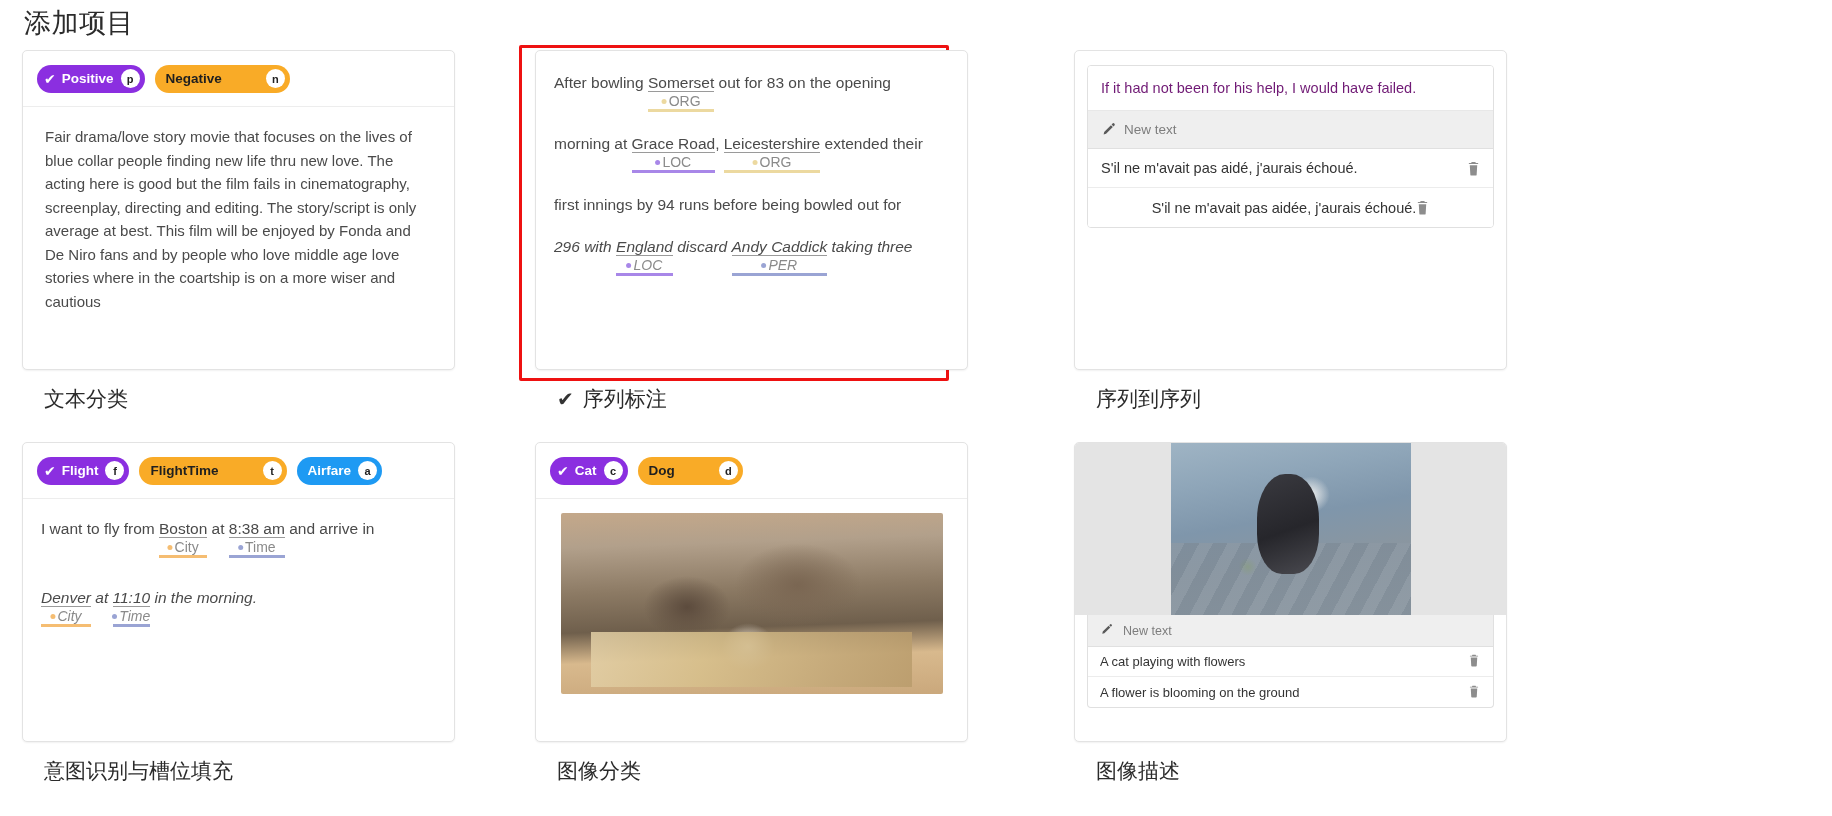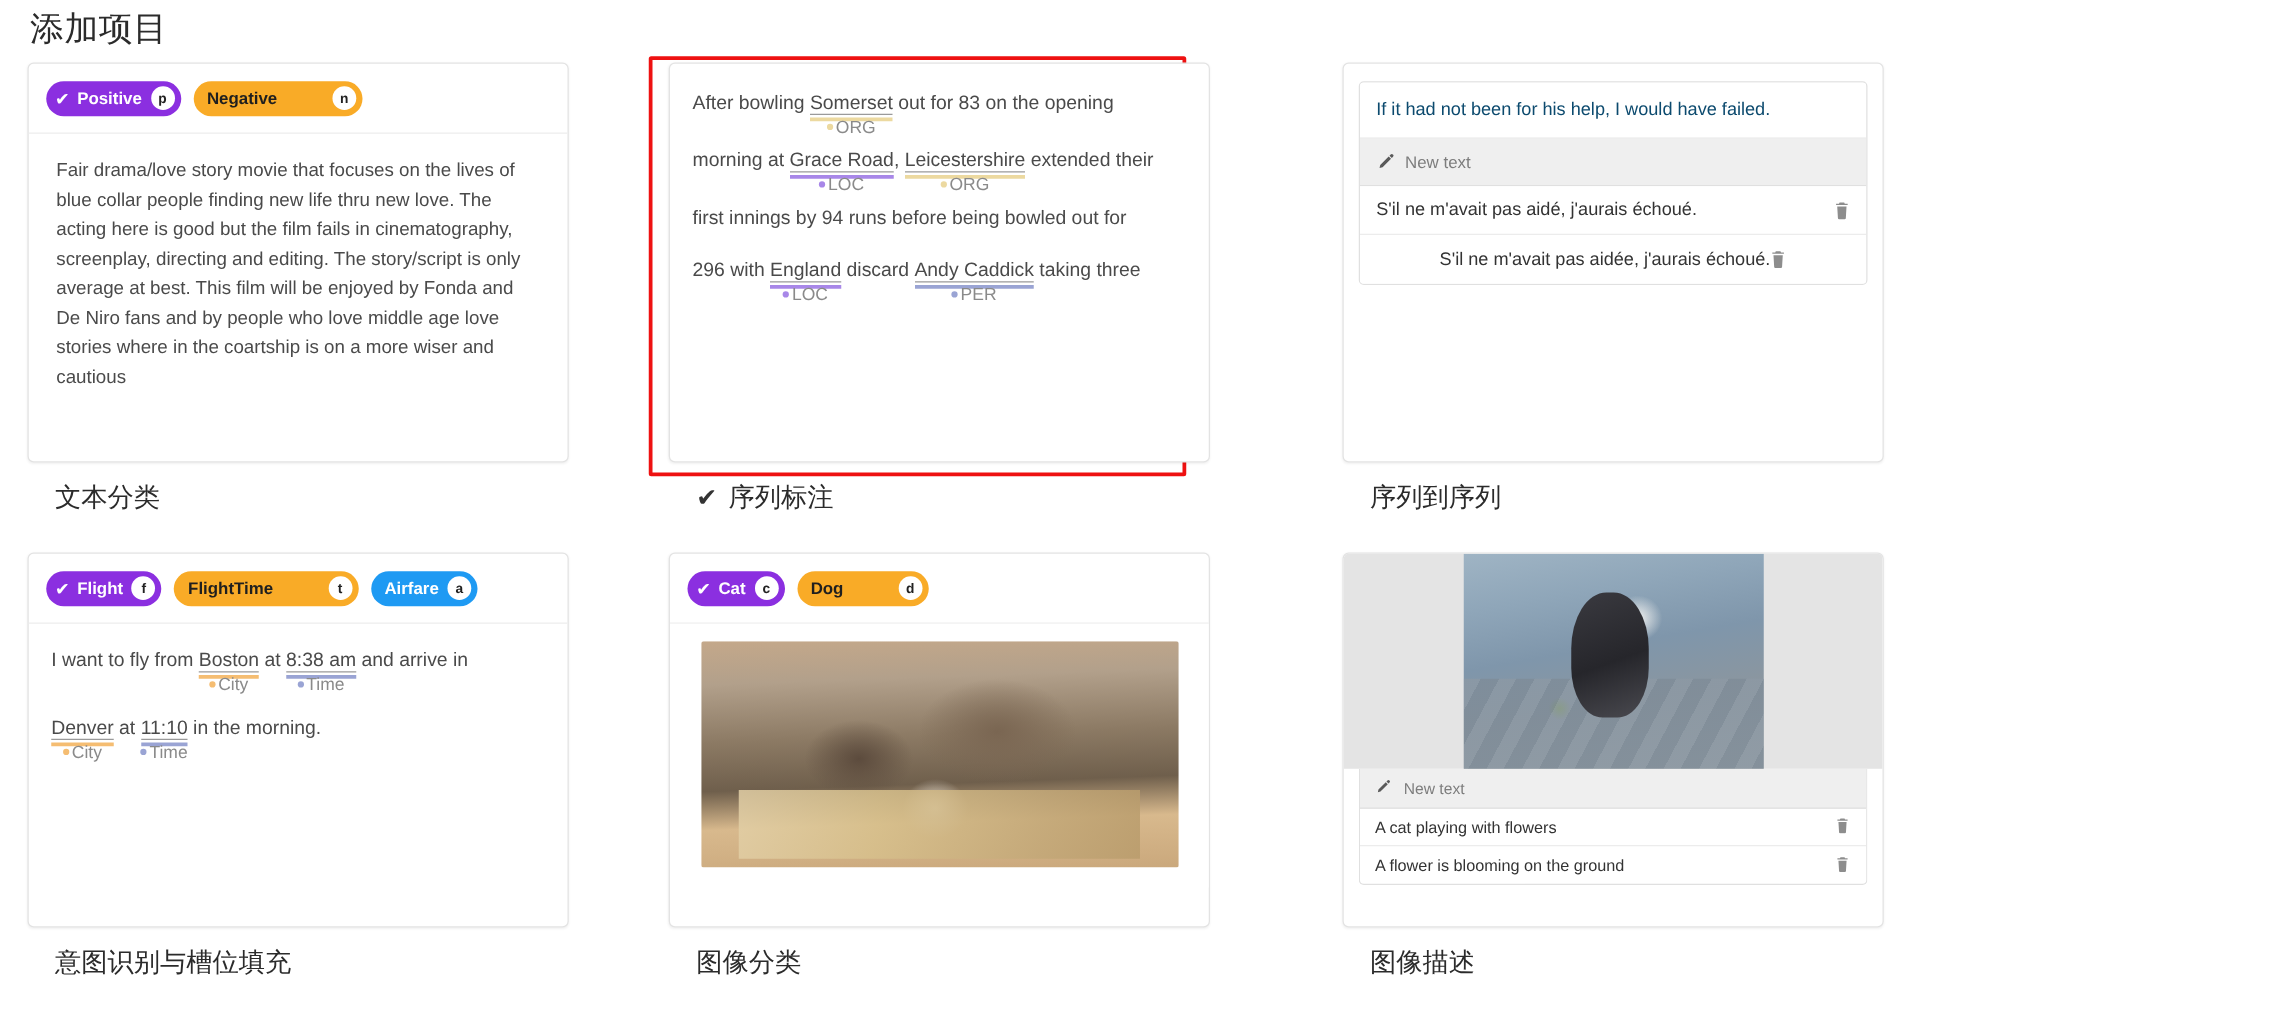--- a/index.html
+++ b/index.html
@@ -143,32 +143,32 @@
     padding: 22px 18px 6px 18px;
     font-size: 15.5px;
     color: #4a4a4a;
   }
 
   .anno-line {
     margin-bottom: 22px;
     line-height: 20px;
     white-space: nowrap;
   }
-  .anno-line:last-child { margin-bottom: 6px; }
+  .anno-line:last-child { margin-bottom: 6px; font-style: italic; }
 
   .ent {
     display: inline-block;
     position: relative;
     cursor: pointer;
   }
 
   .ent .ent-text {
     display: inline-block;
     border-bottom: 3px solid transparent;
-    padding-bottom: 1px;
+    padding-bottom: 16px;
   }
 
   .ent .ent-tag {
     display: block;
     position: absolute;
     left: 50%;
     transform: translateX(-50%);
     top: 21px;
     font-size: 14px;
     color: #8a8a8a;
@@ -205,21 +205,21 @@
     margin: 14px 12px 10px 12px;
     border: 1px solid #e0e0e0;
     border-radius: 4px;
     overflow: hidden;
     background: #fff;
   }
 
   .s2s-source {
     padding: 14px 13px;
     font-size: 14.5px;
-    color: #0c4a6e;
+    color: #701a75;
     background: #ffffff;
     border-bottom: 1px solid #e8e8e8;
     box-shadow: 0 1px 2px rgba(0,0,0,0.05);
   }
 
   .s2s-newtext {
     display: flex;
     align-items: center;
     gap: 8px;
     padding: 11px 13px;

